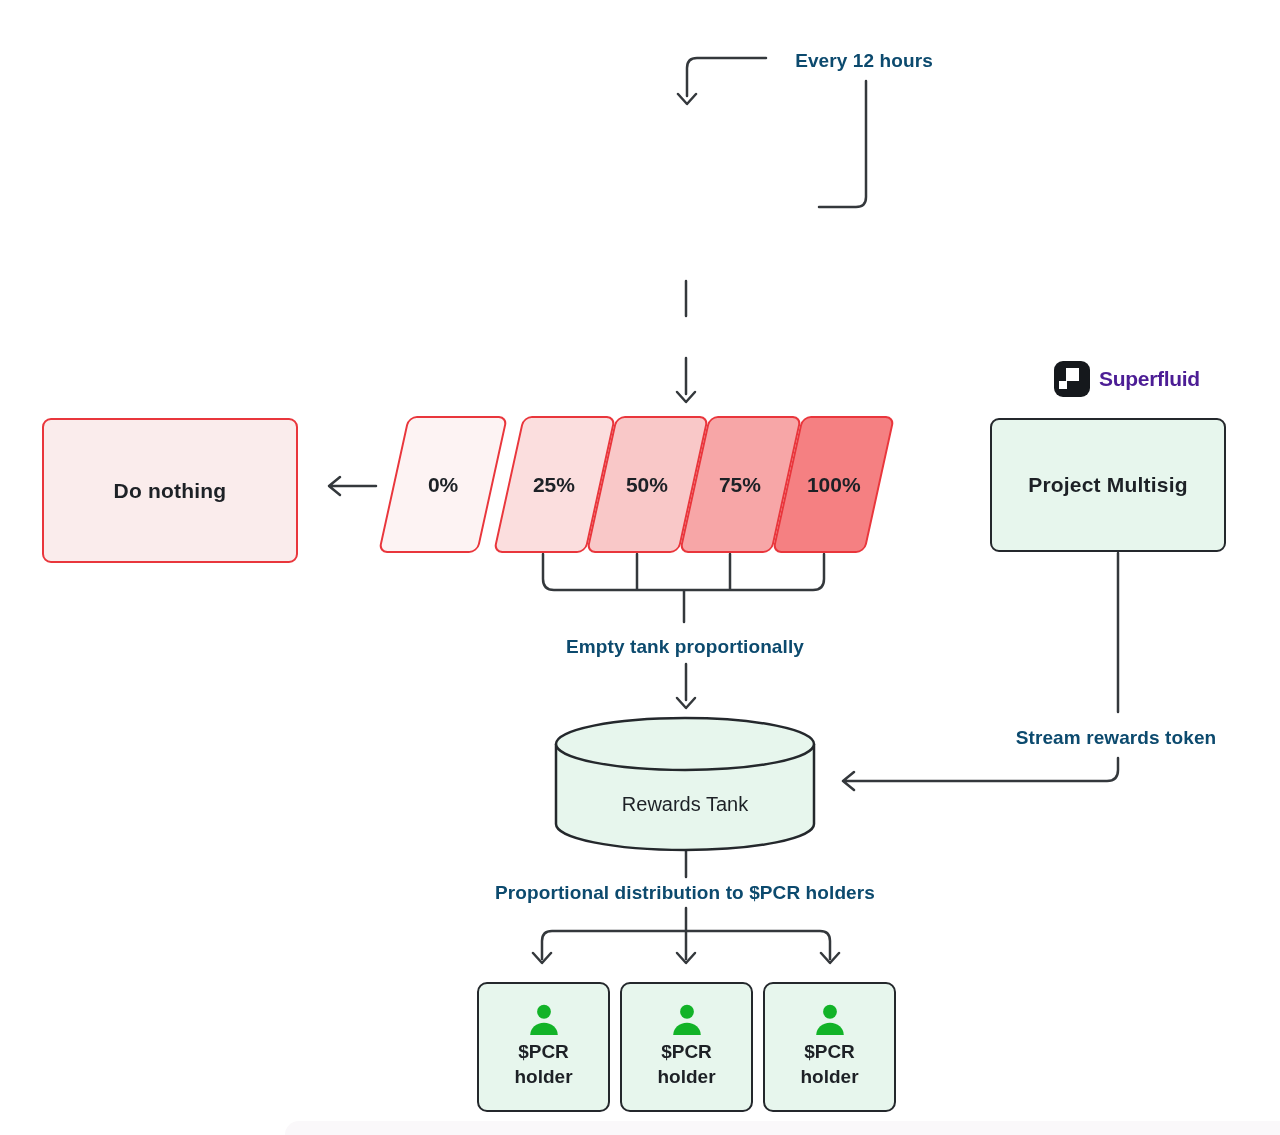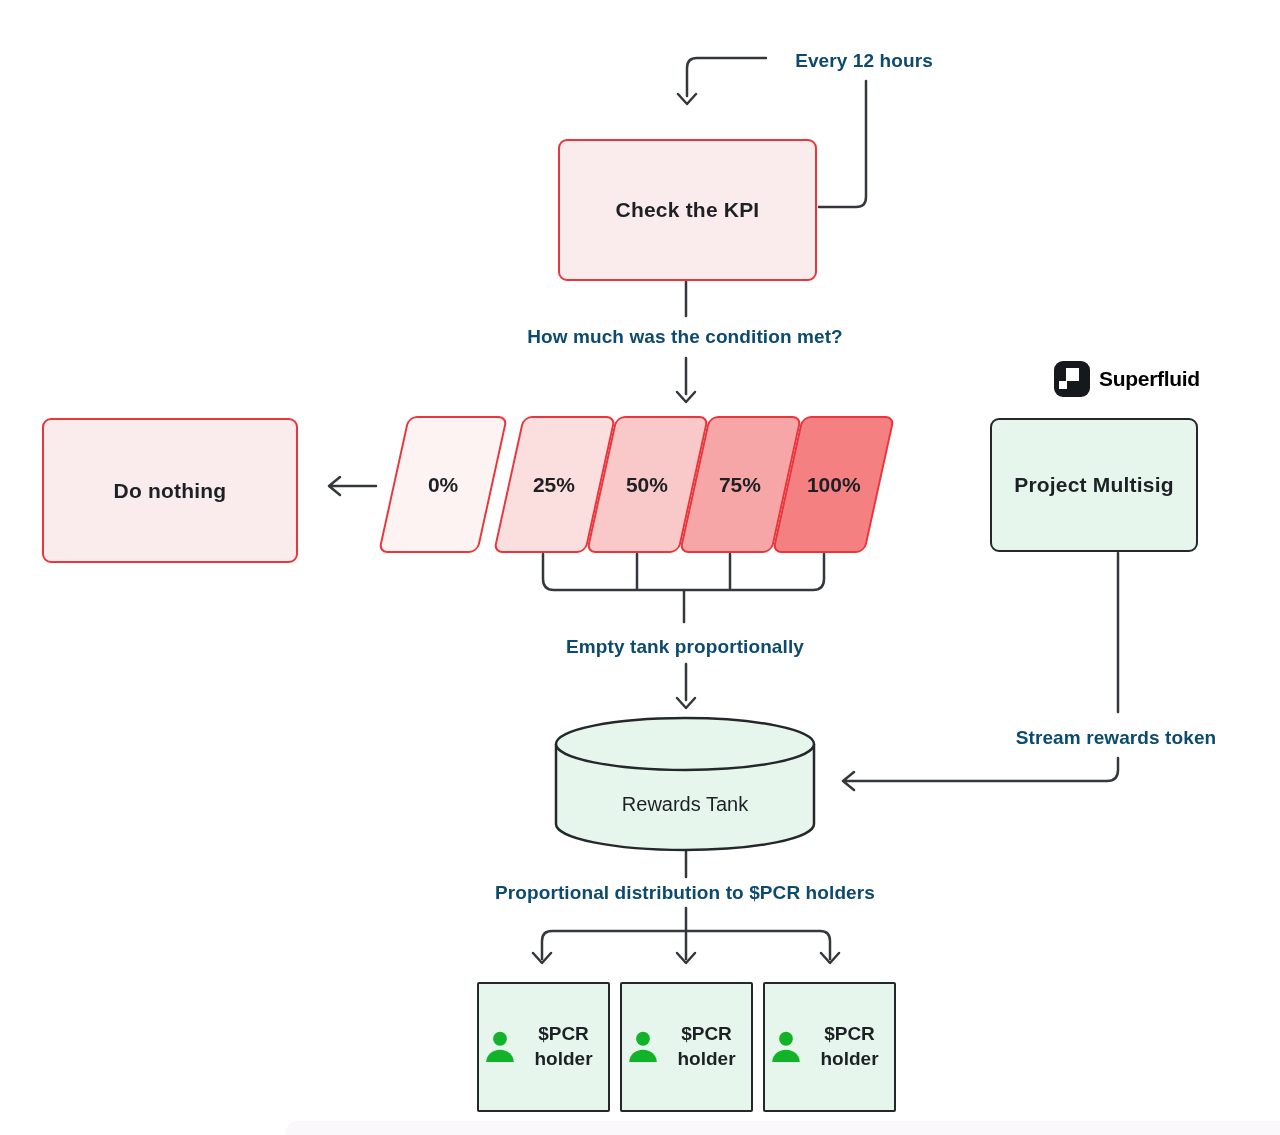--- a/index.html
+++ b/index.html
@@ -20,31 +20,31 @@
   .box.red{background:#faecec;border:2.5px solid #e9363c;}
   .box.green{background:#e7f6ed;border:2.5px solid #24282c;}
   .level{
     position:absolute;top:416px;height:137px;z-index:2;box-sizing:border-box;
     transform:skewX(-12.4deg);border:2.5px solid #e9363c;border-radius:9px;
     display:flex;align-items:center;justify-content:center;
   }
   .level span{transform:skewX(12.4deg);font-weight:700;font-size:21px;color:#1d2126;}
   .holder{
     position:absolute;top:982px;width:133px;height:130px;z-index:2;box-sizing:border-box;
-    background:#e7f6ed;border:2.5px solid #24282c;border-radius:2px;
-    display:flex;flex-direction:row;align-items:center;justify-content:center;gap:4px;
+    background:#e7f6ed;border:2.5px solid #24282c;border-radius:10px;
+    display:flex;flex-direction:column;align-items:center;justify-content:center;gap:4px;
   }
   .holder .htxt{
     width:84px;text-align:center;font-size:19px;font-weight:600;color:#1d2126;line-height:1.3;
   }
   .brand{
     position:absolute;left:1054px;top:361px;z-index:3;
     display:flex;align-items:center;gap:9px;
   }
-  .brand .word{font-size:21px;font-weight:700;color:#000000;letter-spacing:-.3px;}
+  .brand .word{font-size:21px;font-weight:700;color:#4c1d95;letter-spacing:-.3px;}
   .tank-label{
     position:absolute;left:685px;top:804px;transform:translate(-50%,-50%);z-index:3;
     font-weight:400;font-size:20px;color:#1d2126;white-space:nowrap;
   }
   .bottom-strip{
     position:absolute;left:285px;top:1121px;width:995px;height:14px;z-index:0;
     background:#faf8fa;border-top-left-radius:14px;
   }
 </style>
 </head>
@@ -67,30 +67,28 @@
       <path d="M1118 553 V712"></path>
       <path d="M1118 758 V770 Q1118 781 1107 781 H843 M854 772 L843 781 L854 790"></path>
     </g>
     <g>
       <path d="M556 744 V824 A129 26 0 0 0 814 824 V744" fill="#e7f6ed" stroke="#24282c" stroke-width="2.5"></path>
       <ellipse cx="685" cy="744" rx="129" ry="26" fill="#e7f6ed" stroke="#24282c" stroke-width="2.5"></ellipse>
     </g>
   </svg>
 
   <div class="lbl" style="left:864px;top:61px">Every 12 hours</div>
-  <div class="lbl" style="left:685px;top:337px">How much was the condition met?</div>
   <div class="lbl" style="left:685px;top:647px">Empty tank proportionally</div>
   <div class="lbl" style="left:1116px;top:738px">Stream rewards token</div>
   <div class="lbl" style="left:685px;top:893px">Proportional distribution to $PCR holders</div>
 
-  <div class="box red" style="left:558px;top:139px;width:259px;height:142px">Check the KPI</div>
 
   <div class="box red" style="left:42px;top:418px;width:256px;height:145px">Do nothing</div>
 
-  <div class="box green" style="left:990px;top:418px;width:208px;height:134px">Project Multisig</div>
+  <div class="box green" style="left:990px;top:418px;width:236px;height:134px">Project Multisig</div>
 
   <div class="level" style="left: 393px; width: 100px; background: rgb(253, 243, 243);">
     <span>0%</span>
   </div>
   <div class="level" style="left: 508px; width: 93px; background: rgb(251, 222, 222);">
     <span>25%</span>
   </div>
   <div class="level" style="left: 601px; width: 93px; background: rgb(249, 200, 200);">
     <span>50%</span>
   </div>

